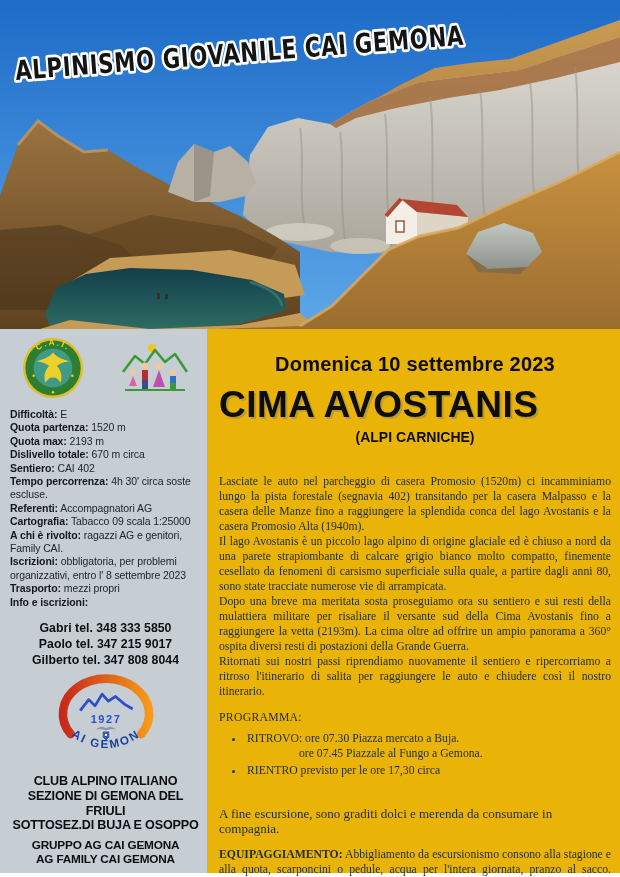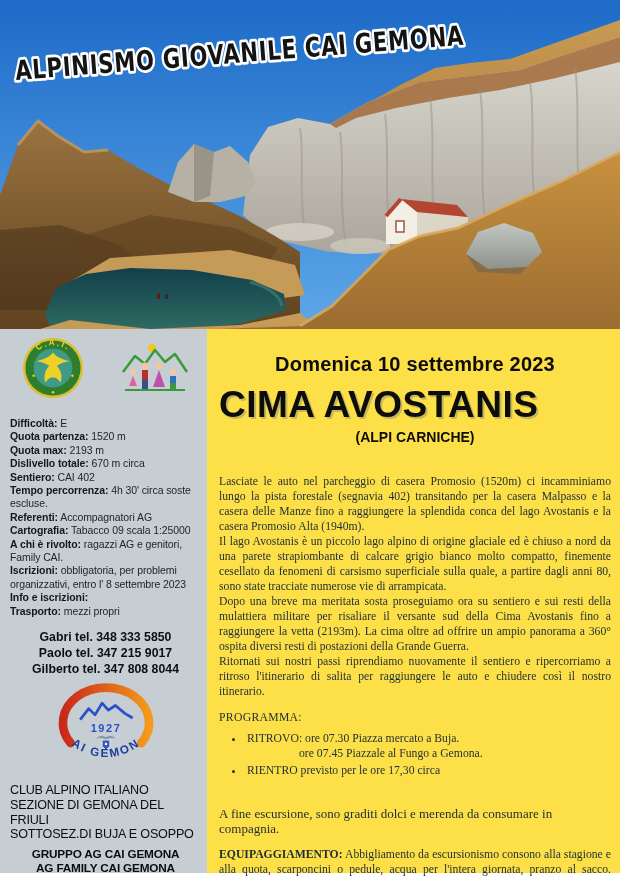--- a/index.html
+++ b/index.html
@@ -4,29 +4,29 @@
 <style>
   html,body{margin:0;padding:0;background:#ffffff;}
   .poster{position:relative;width:620px;height:877px;background:#ffffff;overflow:hidden;
           font-family:"Liberation Sans",sans-serif;}
   
   .photo{position:absolute;top:0;left:0;width:620px;height:329px;}
   
   .sidebar{position:absolute;top:329px;left:0;width:207px;height:544px;background:#c6cdd3;
            box-sizing:border-box;padding:6px 6px 0 10px;}
   .logos-row{display:flex;align-items:center;justify-content:space-between;padding:2px 10px 0 12px;}
-  .details{margin-top:18px;font-size:10.5px;line-height:13.4px;color:#20262b;letter-spacing:-0.1px;
+  .details{margin-top:9px;font-size:10.5px;line-height:13.4px;color:#20262b;letter-spacing:-0.1px;
            padding-right:2px;}
   .detail-line b{color:#14181c;}
   .contacts{margin-top:12px;text-align:center;font-weight:bold;font-size:12.3px;line-height:15.8px;color:#0c0f12;}
   .gemona-logo-wrap{margin-top:5px;text-align:center;}
-  .club-block{margin-top:3px;font-weight:normal;font-size:12.6px;line-height:14.6px;color:#0b0d10;letter-spacing:-0.2px;}
+  .club-block{margin-top:3px;text-align:center;font-weight:bold;font-size:12.6px;line-height:14.6px;color:#0b0d10;letter-spacing:-0.2px;}
   .group-block{margin-top:6px;text-align:center;font-weight:bold;font-size:11.8px;line-height:13.8px;color:#0b0d10;letter-spacing:-0.2px;}
   
-  .main{position:absolute;top:329px;left:207px;width:413px;height:544px;background:#fde047;
+  .main{position:absolute;top:329px;left:207px;width:413px;height:544px;background:#eab308;
         box-sizing:border-box;padding:24px 9px 0 12px;color:#1f2d36;}
   .event-date{text-align:center;font-weight:bold;font-size:20px;color:#0d0d0d;letter-spacing:0.2px;}
   .event-title{margin:8px 0 0 0;text-align:left;font-weight:bold;font-size:37px;color:#0d0d0d;
                letter-spacing:0.5px;text-shadow:2px 2px 0 rgba(100,110,125,0.35);}
   .event-subtitle{margin-top:3px;text-align:center;font-weight:bold;font-size:14px;color:#0d0d0d;}
   .description{margin-top:29px;font-family:"Liberation Serif",serif;font-size:11.7px;line-height:15px;
                text-align:justify;}
   .description p{margin:0;}
   .program-section{margin-top:11px;font-family:"Liberation Serif",serif;font-size:11.7px;line-height:15.5px;}
   .program-label{letter-spacing:0.3px;}
@@ -176,22 +176,22 @@
       <div class="detail-line"><b>Difficoltà:</b> <span>E</span></div>
       <div class="detail-line"><b>Quota partenza:</b> <span>1520 m</span></div>
       <div class="detail-line"><b>Quota max:</b> <span>2193 m</span></div>
       <div class="detail-line"><b>Dislivello totale:</b> <span>670 m circa</span></div>
       <div class="detail-line"><b>Sentiero:</b> <span>CAI 402</span></div>
       <div class="detail-line"><b>Tempo percorrenza:</b> <span>4h 30' circa soste escluse.</span></div>
       <div class="detail-line"><b>Referenti:</b> <span>Accompagnatori AG</span></div>
       <div class="detail-line"><b>Cartografia:</b> <span>Tabacco 09  scala 1:25000</span></div>
       <div class="detail-line"><b>A chi è rivolto:</b> <span>ragazzi AG e genitori, Family CAI.</span></div>
       <div class="detail-line"><b>Iscrizioni:</b> <span>obbligatoria, per problemi organizzativi, entro l' 8 settembre 2023</span></div>
+      <div class="detail-line"><b>Trasporto:</b> <span>mezzi propri</span></div>
       <div class="detail-line"><b>Info e iscrizioni:</b> <span></span></div>
-      <div class="detail-line"><b>Trasporto:</b> <span>mezzi propri</span></div>
     </div>
 
     <div class="contacts">
       <div>Gabri tel. 348 333 5850</div>
       <div>Paolo tel. 347 215 9017</div>
       <div>Gilberto tel. 347 808 8044</div>
     </div>
 
     <div class="gemona-logo-wrap">
       <svg width="118" height="94" viewBox="0 0 150 120">

